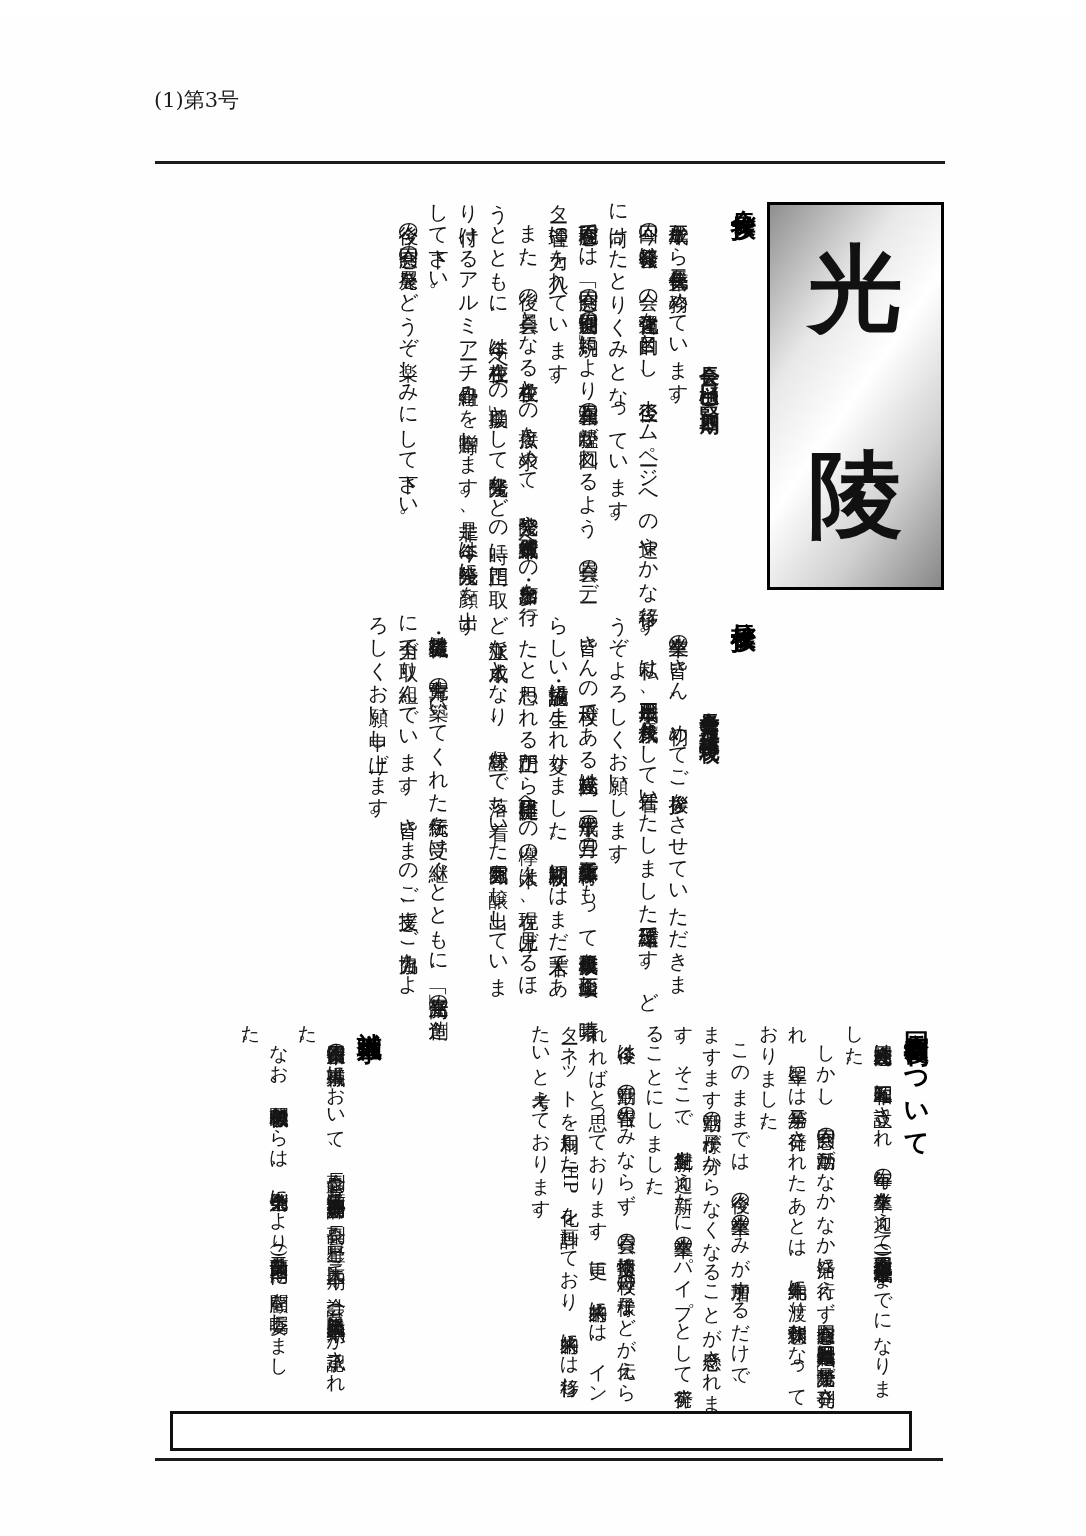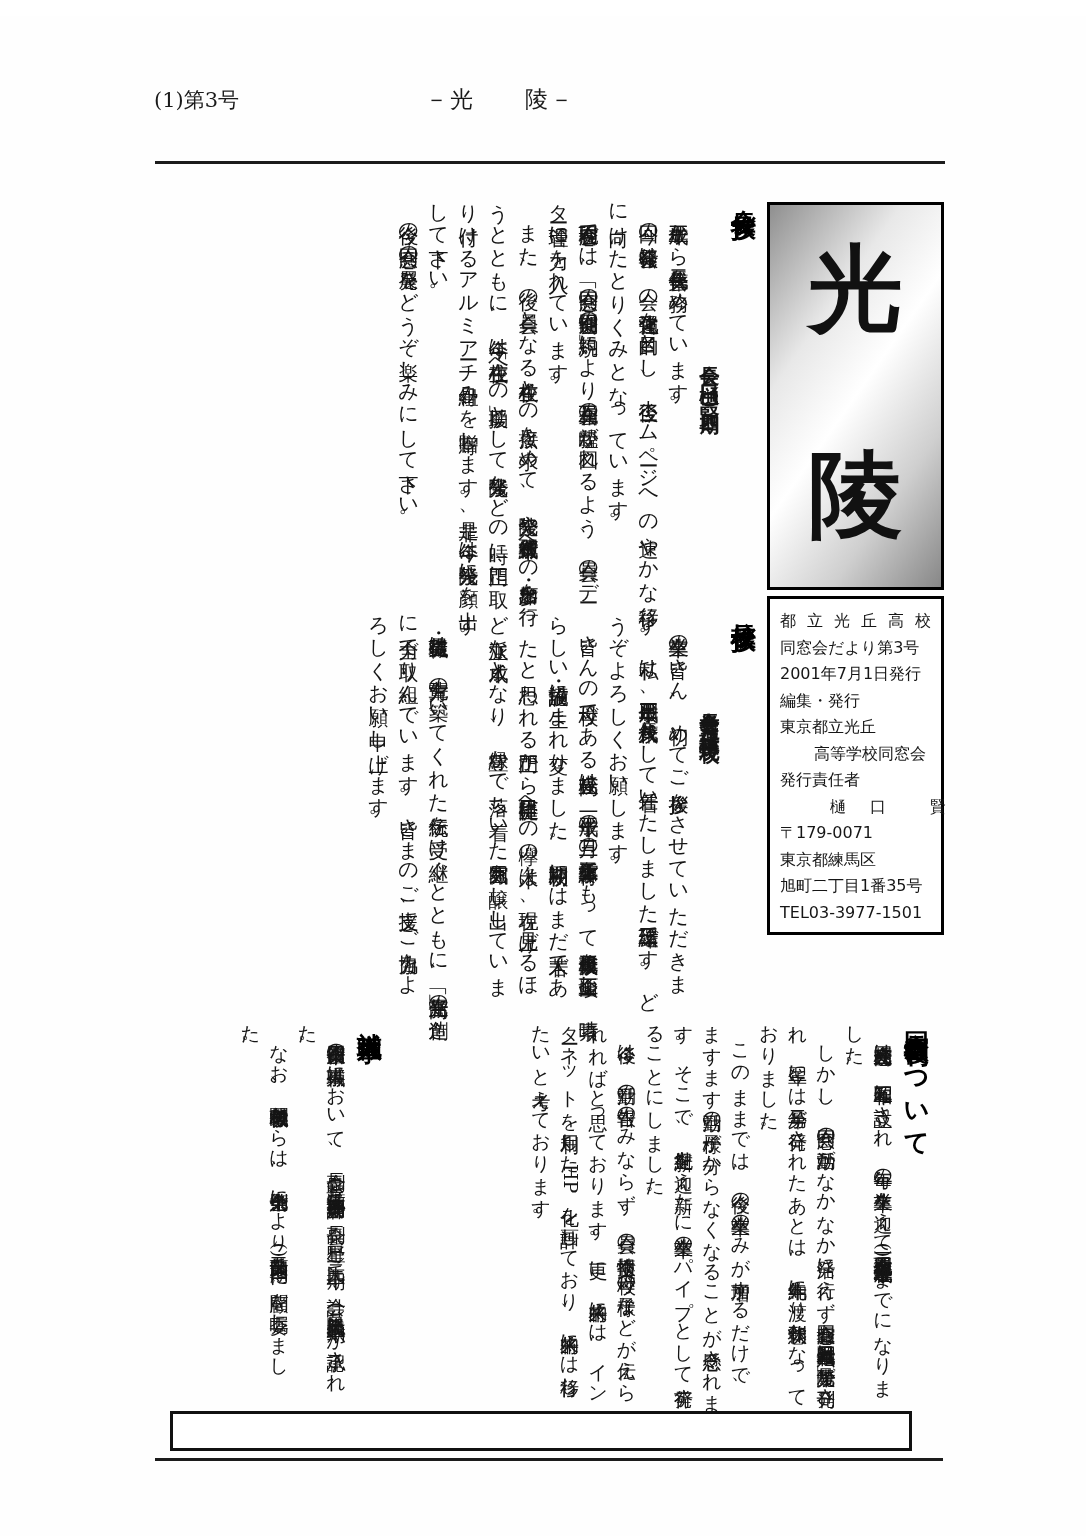--- a/index.html
+++ b/index.html
@@ -57,42 +57,27 @@
   .sec-personnel{left:148px;top:996px;width:240px;height:394px;font-size:19px;line-height:28.5px;}
   
   .blank-box{position:absolute;left:170px;top:1395px;width:742px;height:40px;border:3px solid #111;background:#fff;box-sizing:border-box;}
 </style>
 </head>
 <body>
 
 <div class="page">
 
   <div class="issue-label">(1)第3号</div>
-  <div class="header-title">－光　　陵－</div>
   <div class="rule top"></div>
 
   <div class="logo-box">
     <span class="logo-char">光</span>
     <span class="logo-char">陵</span>
   </div>
 
-  <div class="colophon">
-    <div class="justify">都立光丘高校</div>
-    <div>同窓会だより第3号</div>
-    <div>2001年7月1日発行</div>
-    <div>編集・発行</div>
-    <div>東京都立光丘</div>
-    <div class="ind2">高等学校同窓会</div>
-    <div>発行責任者</div>
-    <div class="ind3">樋　口　　賢</div>
-    <div>〒179-0071</div>
-    <div>東京都練馬区</div>
-    <div>旭町二丁目1番35号</div>
-    <div>TEL03-3977-1501</div>
-  </div>
 
   <section class="vsec sec-chairman">
     <h2>会長挨拶</h2>
     <div class="byline">会長　樋口　賢(四期)</div>
     <p>平成五年から第二代会長を務めています。</p>
     <p>今回の会報発行は、会の運営強化を目的とし、今後ホームページへの速やかな移行に向けたとりくみとなっています。</p>
     <p>現在同窓会では、「同窓会の同期会促進の規約」により会員相互の親睦が図れるよう、会員のデーター管理に力を入れています。</p>
     <p>また、後の会員となる在校生との接点を求めて、光陵祭や卒業式予行練習への参加・出席を行うとともに、今年は「在校生への援助」として光陵祭などの時に正門に取り付けるアルミアーチ骨組みを寄贈します。是非、今年は光陵祭に顔を出して下さい。</p>
     <p>今後の同窓会の発展をどうぞ楽しみにして下さい。</p>
   </section>

